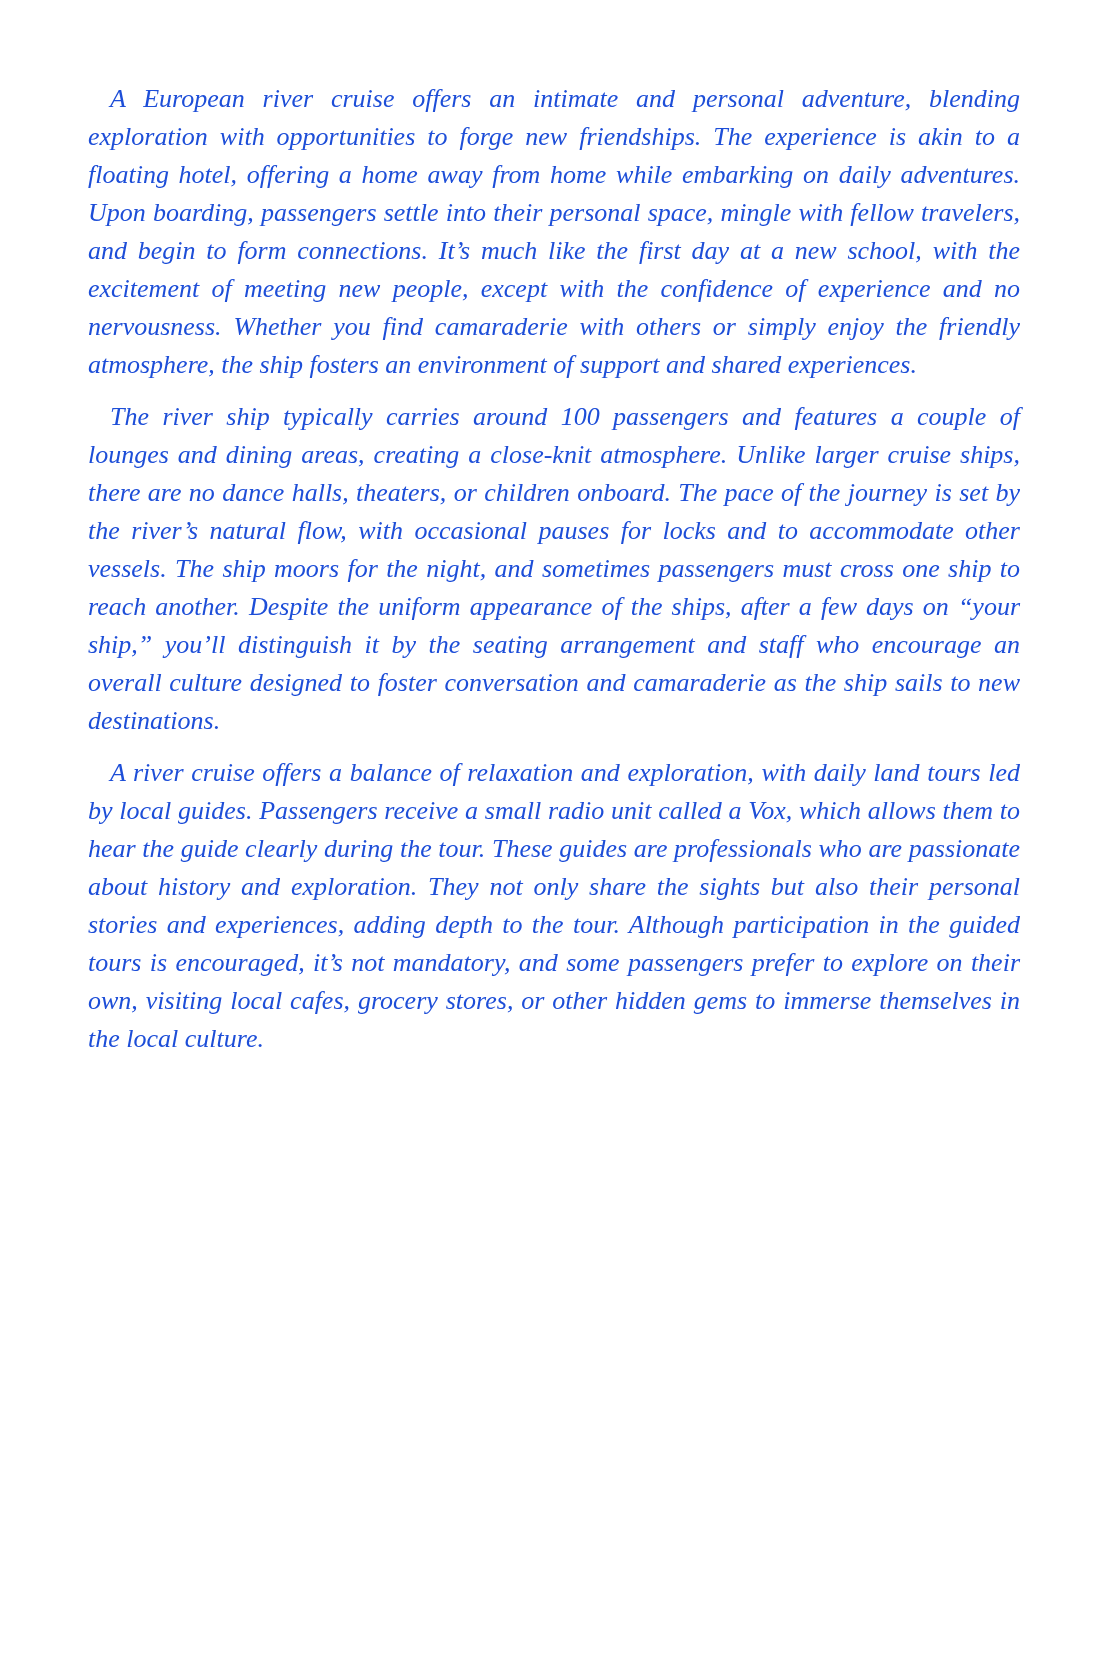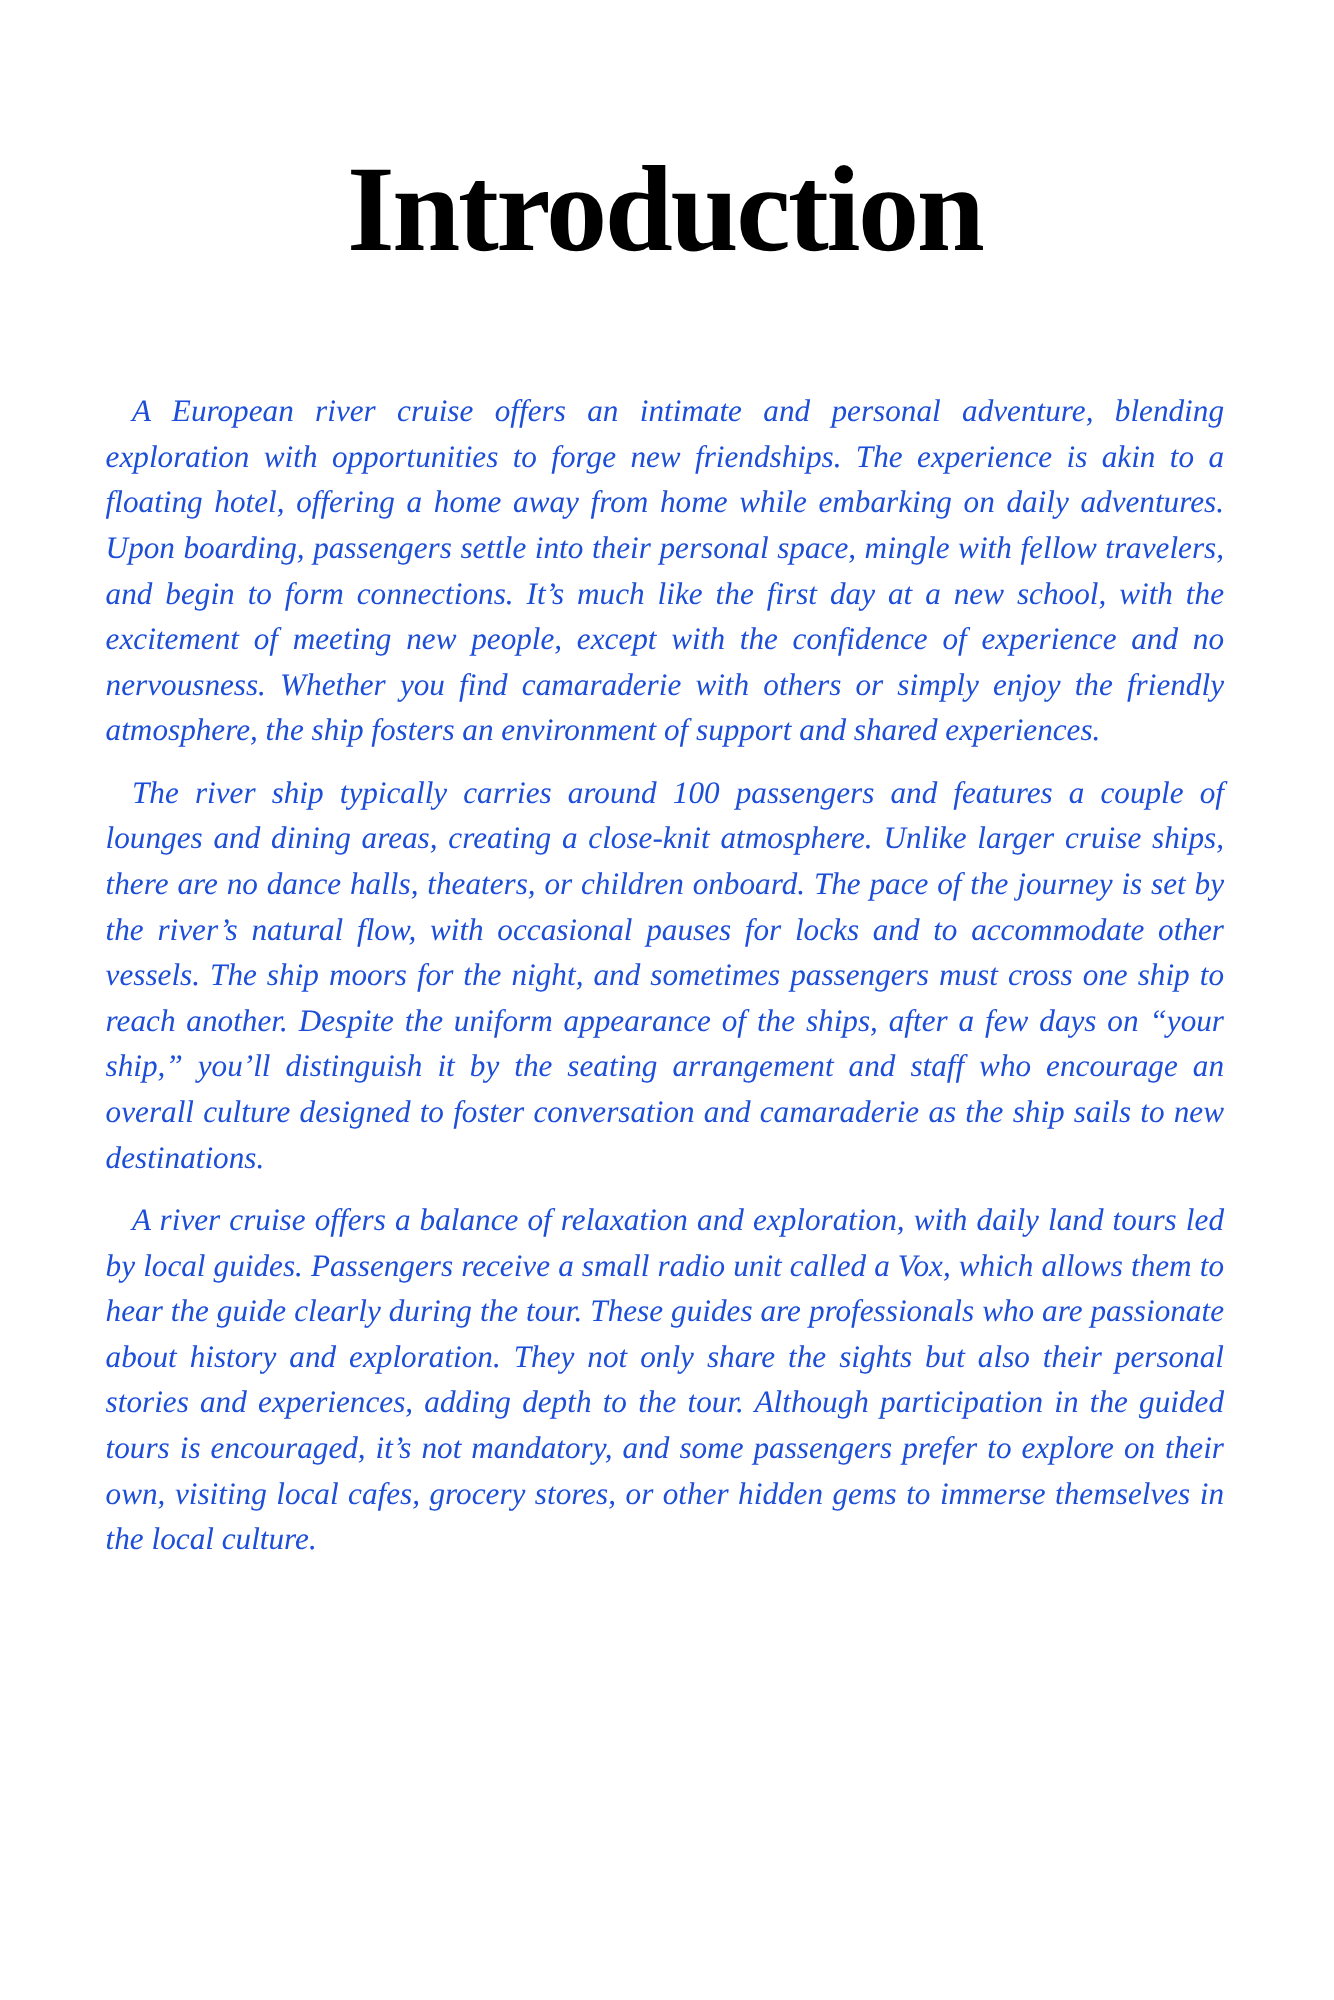--- a/index.html
+++ b/index.html
@@ -35,20 +35,19 @@
     text-align: justify;
     text-indent: 22px;
     margin: 0 0 14px 0;
     font-style: italic;
   }
 </style>
 </head>
 <body>
 
 <div class="page">
-  <h1 class="page-title">Introduction</h1>
 
   <div class="body-text">
     <p>A European river cruise offers an intimate and personal adventure, blending exploration with opportunities to forge new friendships. The experience is akin to a floating hotel, offering a home away from home while embarking on daily adventures. Upon boarding, passengers settle into their personal space, mingle with fellow travelers, and begin to form connections. It’s much like the first day at a new school, with the excitement of meeting new people, except with the confidence of experience and no nervousness. Whether you find camaraderie with others or simply enjoy the friendly atmosphere, the ship fosters an environment of support and shared experiences.</p>
     <p>The river ship typically carries around 100 passengers and features a couple of lounges and dining areas, creating a close-knit atmosphere. Unlike larger cruise ships, there are no dance halls, theaters, or children onboard. The pace of the journey is set by the river’s natural flow, with occasional pauses for locks and to accommodate other vessels. The ship moors for the night, and sometimes passengers must cross one ship to reach another. Despite the uniform appearance of the ships, after a few days on “your ship,” you’ll distinguish it by the seating arrangement and staff who encourage an overall culture designed to foster conversation and camaraderie as the ship sails to new destinations.</p>
     <p>A river cruise offers a balance of relaxation and exploration, with daily land tours led by local guides. Passengers receive a small radio unit called a Vox, which allows them to hear the guide clearly during the tour. These guides are professionals who are passionate about history and exploration. They not only share the sights but also their personal stories and experiences, adding depth to the tour. Although participation in the guided tours is encouraged, it’s not mandatory, and some passengers prefer to explore on their own, visiting local cafes, grocery stores, or other hidden gems to immerse themselves in the local culture.</p>
   </div>
 </div>
 
 </body></html>

